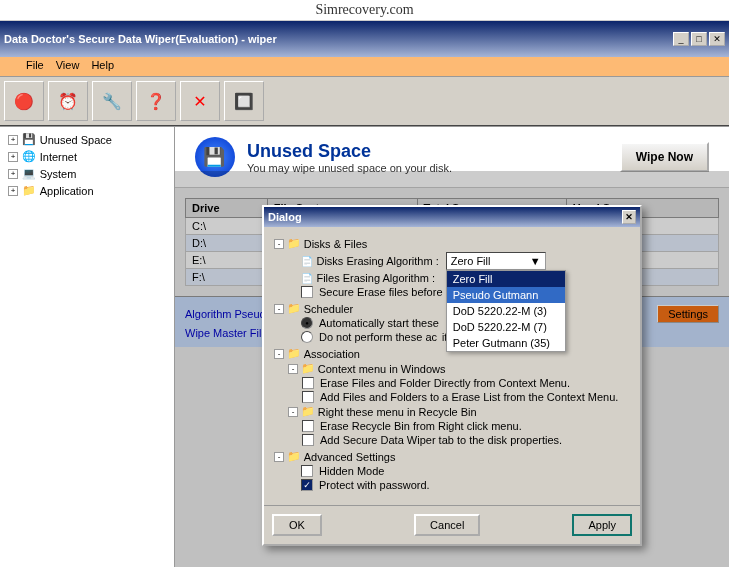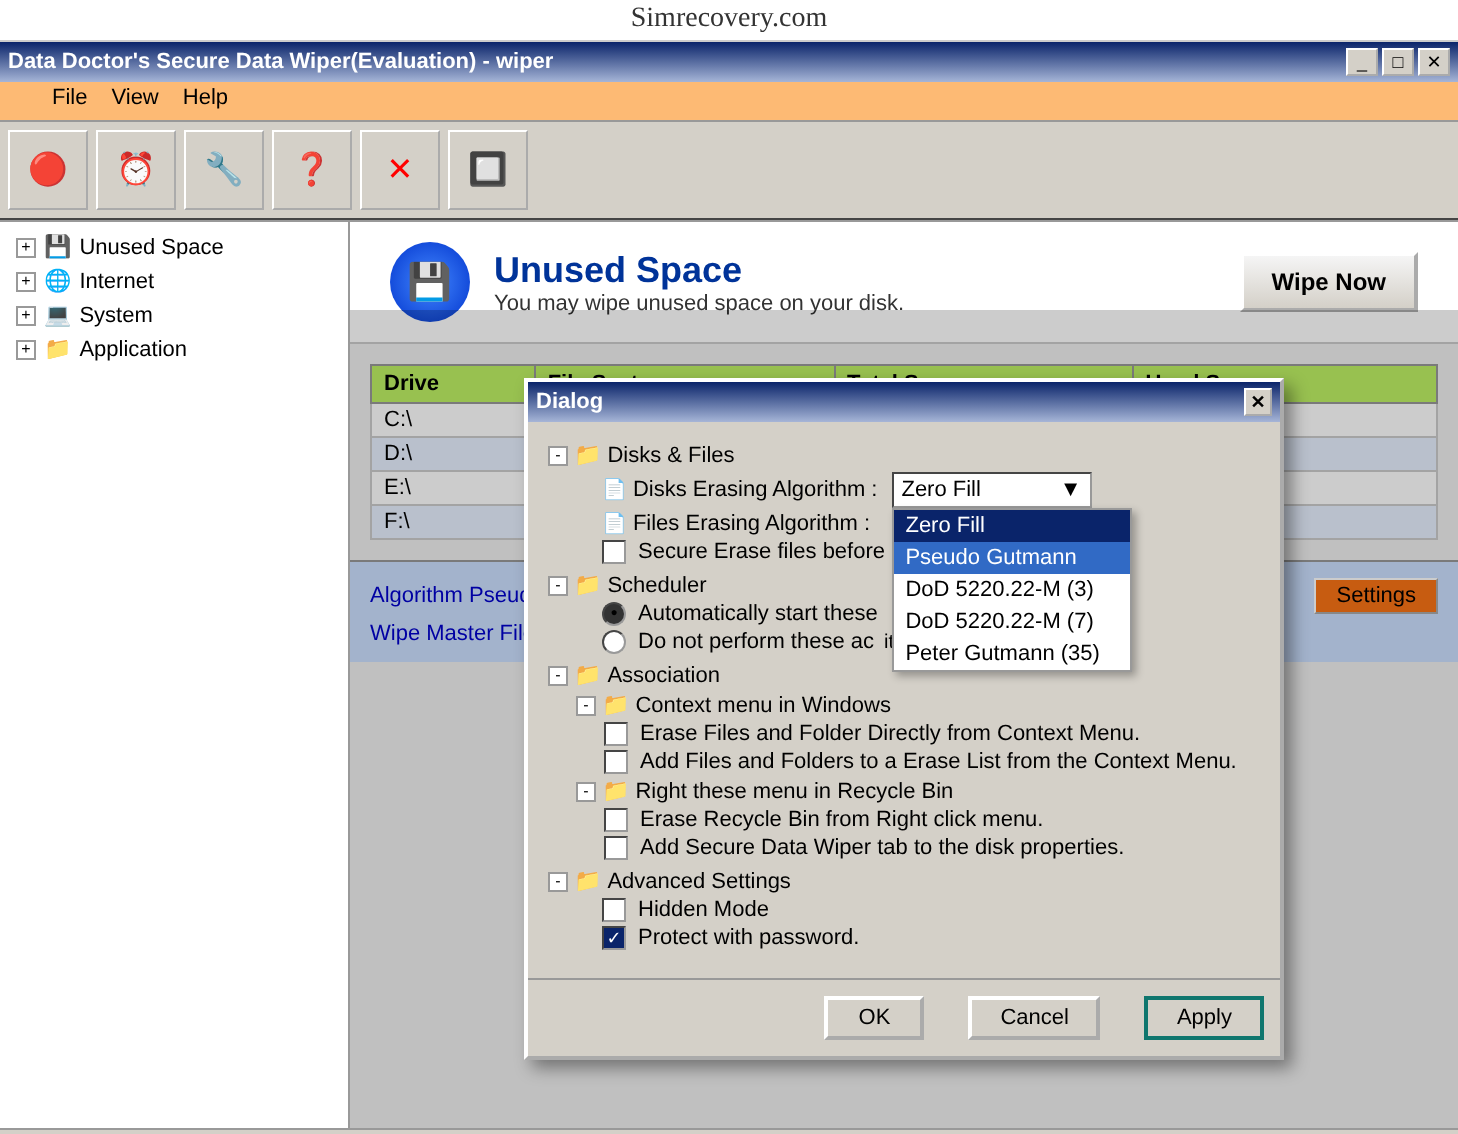--- a/index.html
+++ b/index.html
@@ -1,19 +1,19 @@
 <!DOCTYPE html>
 <html><head>
   <meta charset="utf-8">
   <style>
     * { margin: 0; padding: 0; box-sizing: border-box; }
     body { width: 729px; height: 567px; overflow: hidden; font-family: 'Segoe UI', Tahoma, Arial, sans-serif; font-size: 12px; background: #d4d0c8; }
 
     
-    .title-bar { background: linear-gradient(to bottom, #0a246a, #a6b5d7); height: 20px; display: flex; align-items: center; justify-content: space-between; padding: 0 4px; }
+    .title-bar { background: linear-gradient(to bottom, #0a246a, #a6b5d7); height: 36px; display: flex; align-items: center; justify-content: space-between; padding: 0 4px; }
     .title-bar-text { color: white; font-size: 11px; font-weight: bold; }
     .title-bar-buttons { display: flex; gap: 2px; }
     .tb-btn { width: 16px; height: 14px; font-size: 9px; display: flex; align-items: center; justify-content: center; background: #d4d0c8; border: 1px outset #fff; cursor: pointer; color: #000; }
 
     
     .menu-bar { background: #fdba74; height: 20px; display: flex; align-items: flex-start; padding: 0 20px; border-bottom: 1px solid #999; }
     .menu-item { padding: 2px 6px; font-size: 11px; cursor: pointer; }
 
     
     .toolbar { background: #d4d0c8; height: 50px; display: flex; align-items: center; padding: 2px 4px; border-bottom: 2px groove #999; gap: 4px; }
@@ -33,21 +33,21 @@
     
     .content-header { background: white; padding: 10px 20px; display: flex; align-items: center; gap: 12px; border-bottom: 1px solid #ccc; }
     .content-icon { width: 40px; height: 40px; background: radial-gradient(circle, #4488ff, #0033cc); border-radius: 50%; display: flex; align-items: center; justify-content: center; color: white; font-size: 18px; }
     .content-title { font-size: 18px; color: #003399; font-weight: bold; }
     .content-subtitle { font-size: 11px; color: #333; }
     .wipe-now-btn { margin-left: auto; background: linear-gradient(to bottom, #f5f5f5, #d4d0c8); border: 2px outset #fff; padding: 6px 14px; font-size: 12px; cursor: pointer; font-weight: bold; }
 
     
     .table-area { padding: 10px; }
     .drive-table { width: 100%; border-collapse: collapse; background: white; }
-    .drive-table th { background: #bef264; border: 1px solid #999; padding: 3px 6px; font-size: 11px; text-align: left; }
+    .drive-table th { background: #e5e5e5; border: 1px solid #999; padding: 3px 6px; font-size: 11px; text-align: left; }
     .drive-table td { border: 1px solid #ccc; padding: 2px 6px; font-size: 11px; }
     .drive-table tr:nth-child(even) { background: #e8f0ff; }
 
     
     .bottom-panel { background: #cce0ff; padding: 6px 10px; font-size: 11px; border-top: 1px solid #999; }
     .bottom-row { display: flex; align-items: center; gap: 10px; padding: 2px 0; }
     .bottom-label { color: #0000cc; font-size: 11px; }
     .settings-btn { background: #f97316; border: 1px outset #fff; padding: 2px 10px; font-size: 11px; cursor: pointer; margin-left: auto; }
 
     
@@ -72,21 +72,21 @@
     .tree-checkbox { width: 12px; height: 12px; border: 1px inset #999; background: white; display: inline-flex; align-items: center; justify-content: center; font-size: 8px; }
     .tree-radio { width: 12px; height: 12px; border-radius: 50%; border: 1px inset #999; background: white; display: inline-flex; align-items: center; justify-content: center; font-size: 6px; }
     .algo-select-container { position: relative; }
     .algo-select { background: white; border: 1px inset #999; padding: 1px 4px; font-size: 11px; width: 100px; height: 18px; display: flex; align-items: center; justify-content: space-between; }
     .algo-dropdown { position: absolute; top: 18px; left: 0; background: white; border: 1px solid #999; z-index: 200; width: 120px; box-shadow: 2px 2px 4px rgba(0,0,0,0.3); }
     .algo-option { padding: 2px 6px; font-size: 11px; cursor: pointer; }
     .algo-option:hover, .algo-option.hovered { background: #316ac5; color: white; }
     .algo-option.selected-blue { background: #0a246a; color: white; }
 
     
-    .dialog-buttons { display: flex; justify-content: flex-end; gap: 22px; padding: 8px; border-top: 1px solid #999; margin-top: 4px; }
+    .dialog-buttons { display: flex; justify-content: space-between; gap: 22px; padding: 8px; border-top: 1px solid #999; margin-top: 4px; }
     .dialog-btn { background: #d4d0c8; border: 2px outset #fff; padding: 3px 14px; font-size: 11px; cursor: pointer; min-width: 50px; }
     .dialog-btn.apply { border: 2px solid #0f766e; background: #d4d0c8; }
   </style>
 </head>
 <body>
 
 <div class="sim-banner">
   <span>Simrecovery.com</span>
 </div>
 

